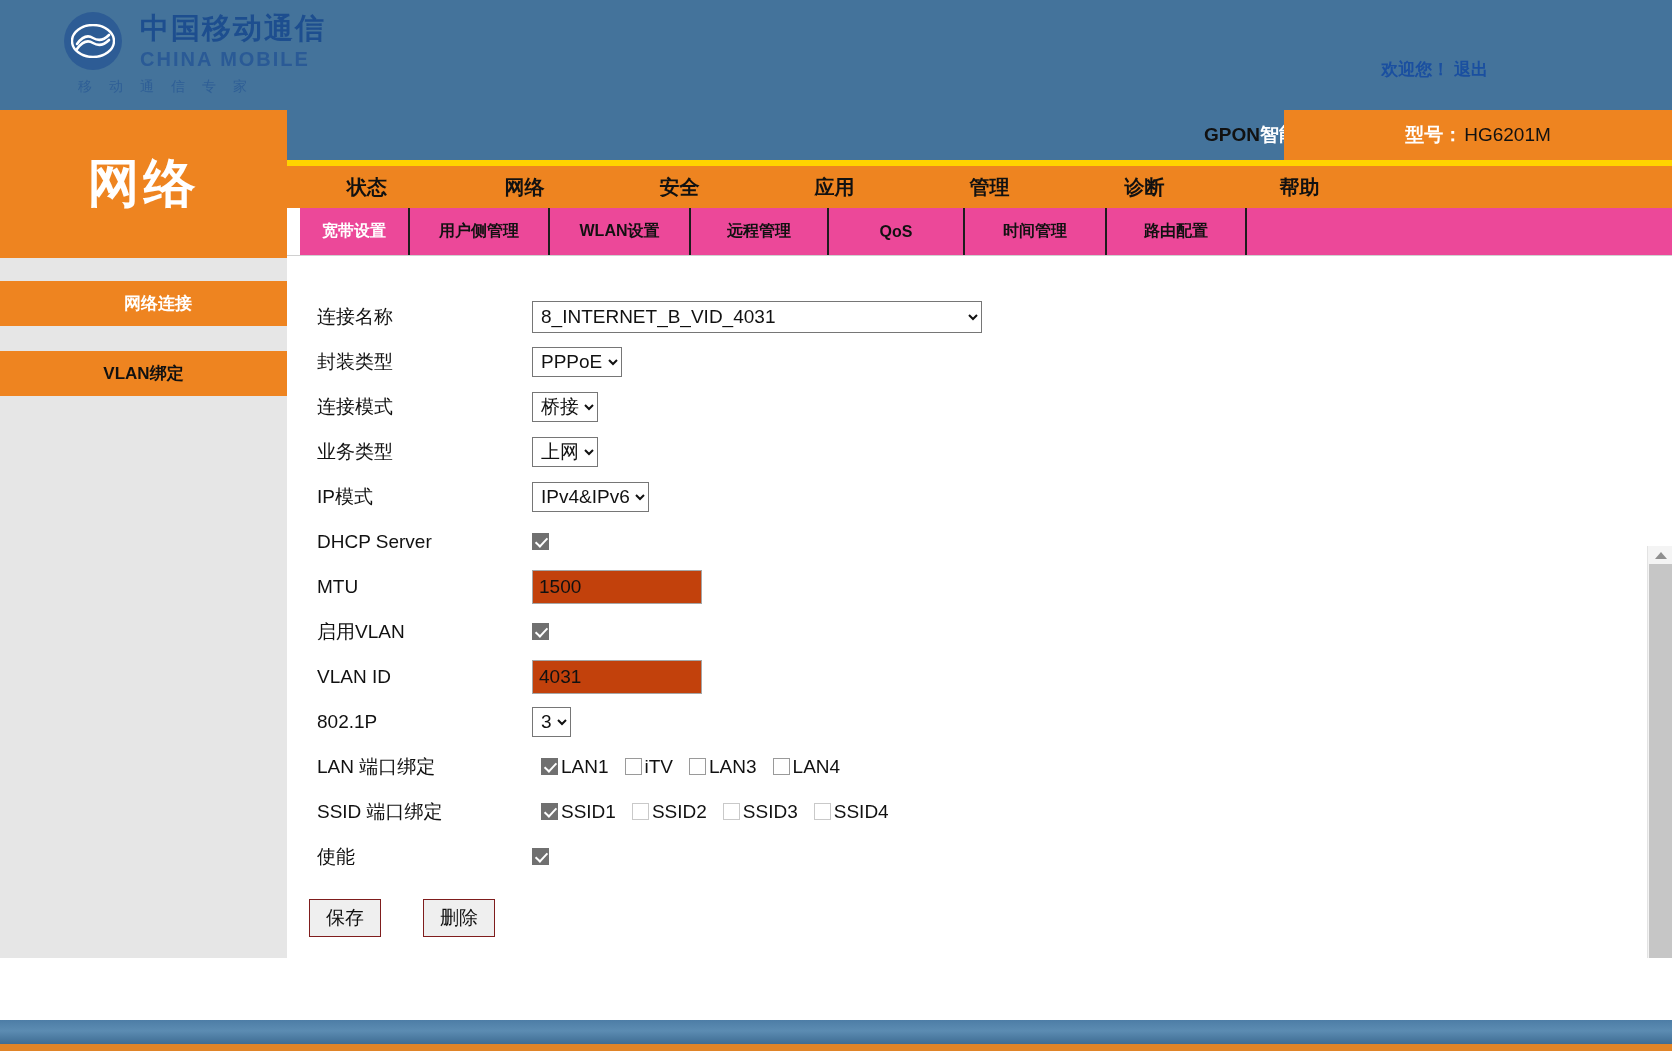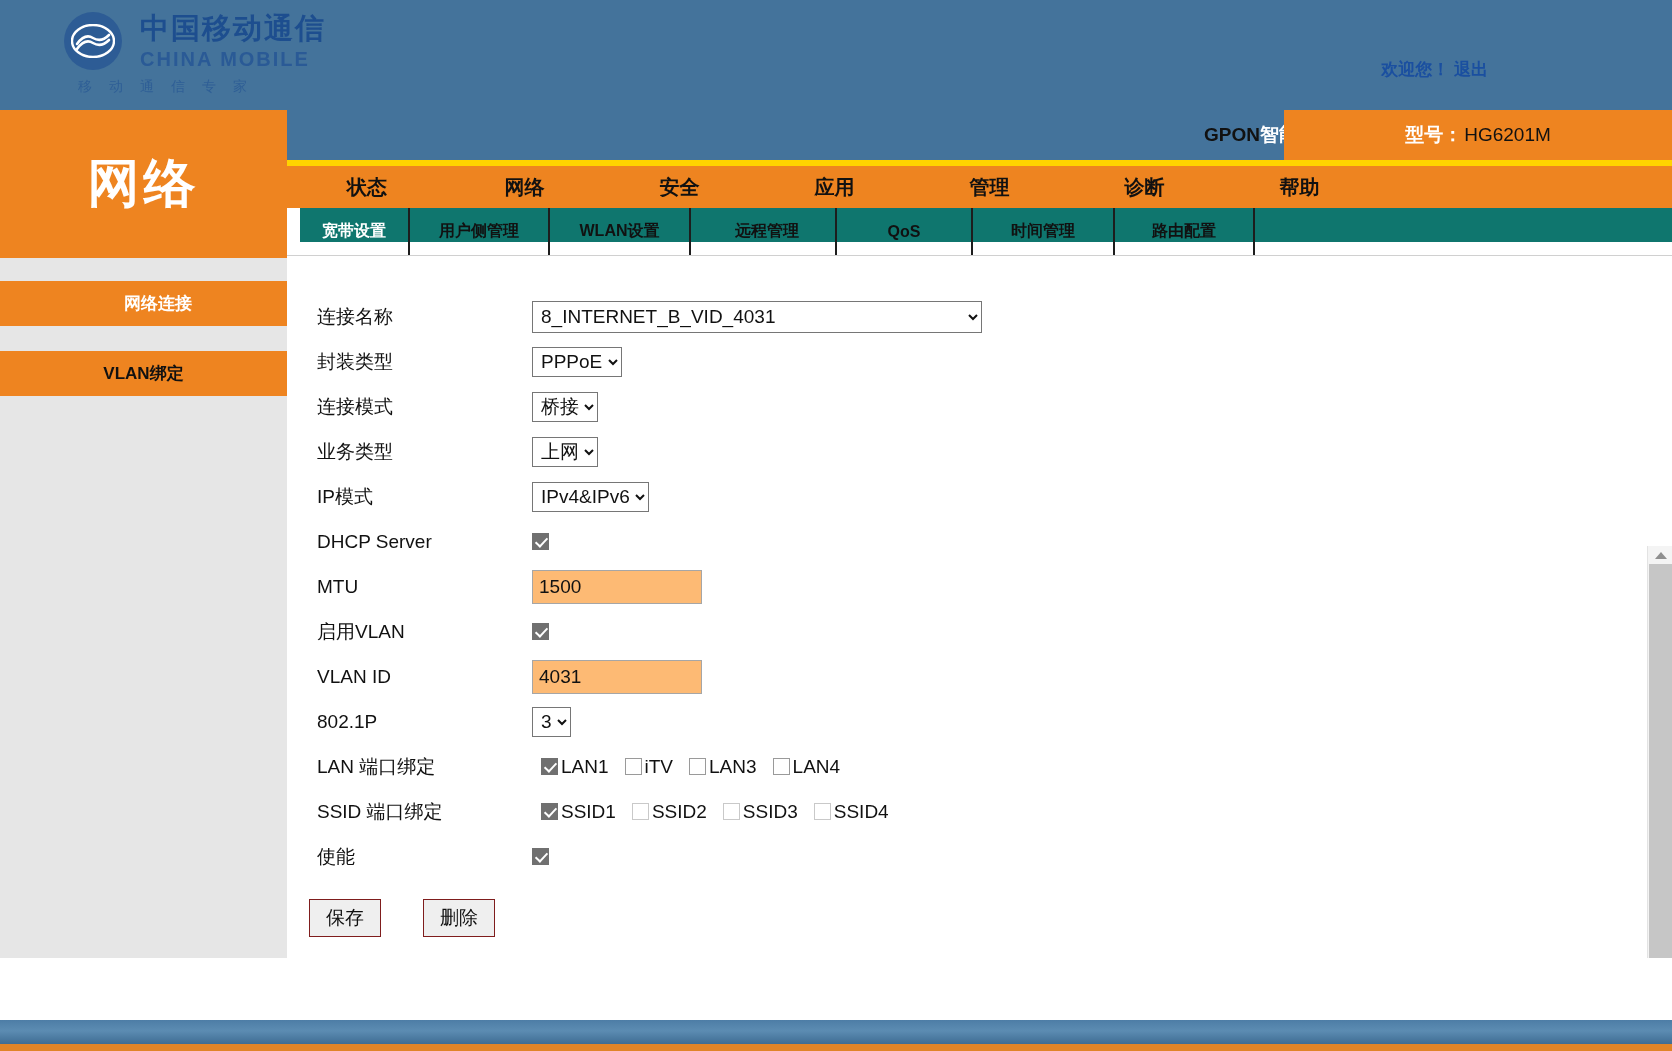--- a/index.html
+++ b/index.html
@@ -119,36 +119,36 @@
   .nav-item:nth-child(2) { width: 155px; }
   .nav-item:nth-child(3) { width: 155px; }
   .nav-item:nth-child(4) { width: 155px; }
   .nav-item:nth-child(5) { width: 155px; }
   .nav-item:nth-child(6) { width: 155px; }
   .nav-item:nth-child(7) { width: 155px; }
 
   
   .subnav {
     position: absolute; left: 300px; top: 208px;
-    width: 1372px; height: 34px;
-    background: #0f766e;
+    width: 1372px; height: 47px;
+    background: #ec4899;
     display: flex;
   }
   .subtab {
     height: 47px;
     display: flex; align-items: center; justify-content: center;
     font-size: 16px; font-weight: bold; color: #111111;
     border-right: 2px solid #1d1d1d;
     cursor: pointer; white-space: nowrap;
   }
   .subtab.active { color: #ffffff; }
   .subtab:nth-child(1) { width: 110px; }
   .subtab:nth-child(2) { width: 140px; }
   .subtab:nth-child(3) { width: 141px; }
-  .subtab:nth-child(4) { width: 138px; margin-left: 8px; }
+  .subtab:nth-child(4) { width: 138px; }
   .subtab:nth-child(5) { width: 136px; }
   .subtab:nth-child(6) { width: 142px; }
   .subtab:nth-child(7) { width: 140px; border-right: 2px solid #1d1d1d; }
 
   
   .content {
     position: absolute; left: 287px; top: 255px;
     width: 1385px; height: 703px;
     background: #ffffff;
     border-top: 1px solid #d0d0d0;
@@ -168,21 +168,21 @@
     font-size: 19px; color: #111111;
     white-space: nowrap;
   }
   .form-field { display: flex; align-items: center; }
 
   input.txt {
     font-family: "Liberation Sans", sans-serif;
     font-size: 19px; color: #111111;
     height: 34px; padding: 2px 6px;
     border: 1px solid #a6a6a6;
-    background: #fdba74;
+    background: #c2410c;
     outline: none;
   }
   input.txt.wide { width: 170px; }
 
   select.sel {
     font-family: "Liberation Sans", sans-serif;
     font-size: 19px; color: #111111;
     height: 30px; padding: 1px 2px 1px 4px;
     border: 1px solid #767676;
     background: #ffffff;

